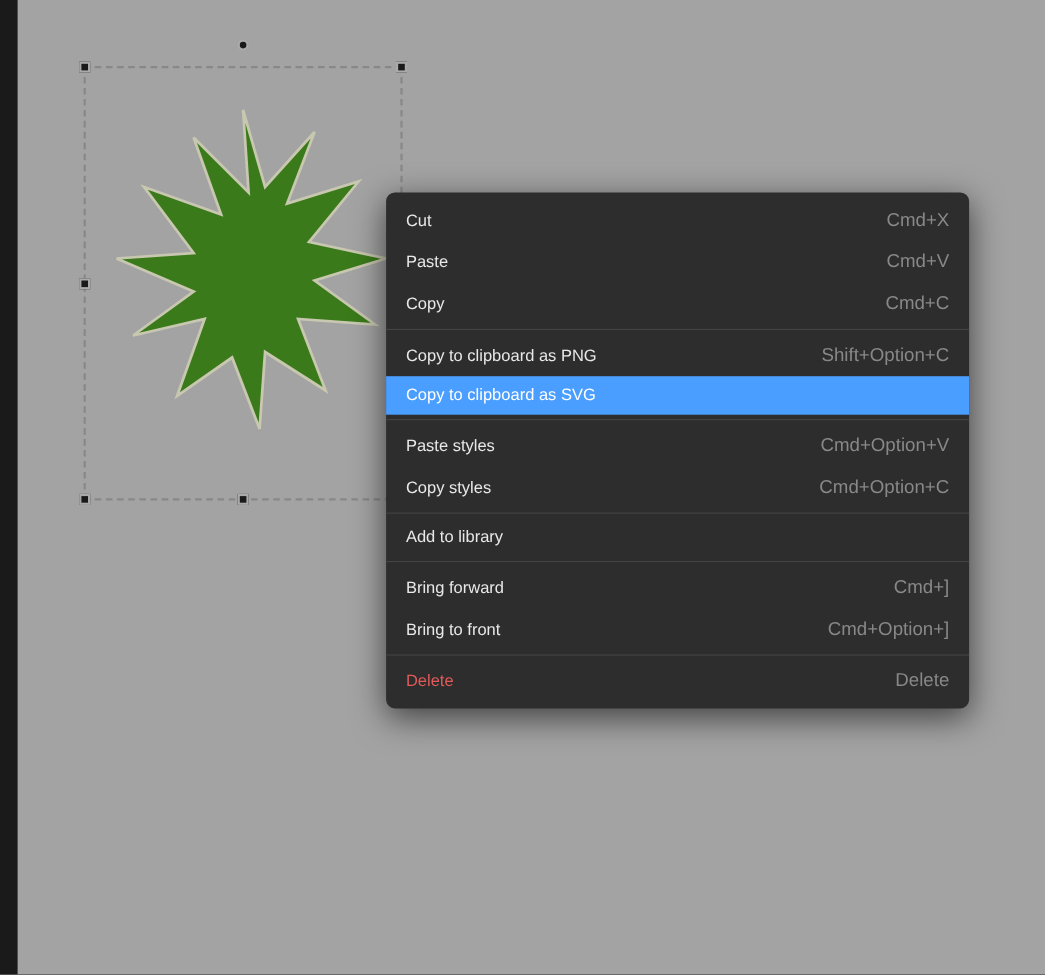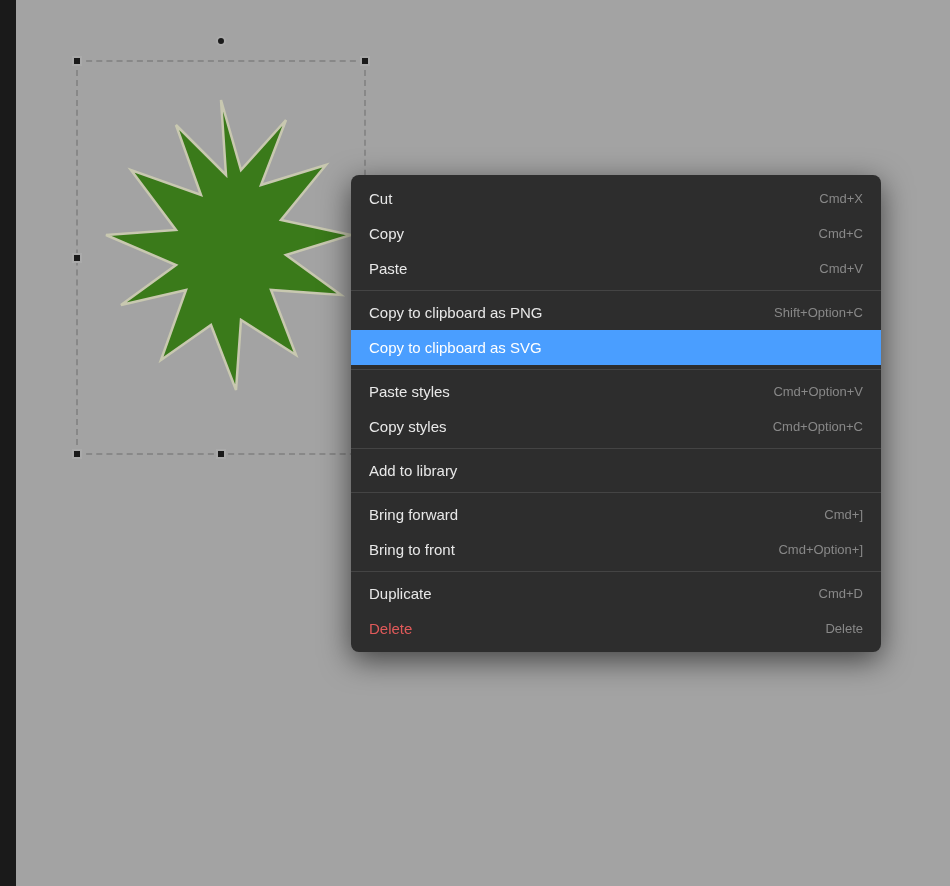--- a/index.html
+++ b/index.html
@@ -98,21 +98,21 @@
       font-size: 15px;
       font-weight: 400;
     }
 
     .menu-item.highlighted .menu-item-label {
       color: #ffffff;
     }
 
     .menu-item-shortcut {
       color: #888;
-      font-size: 13px;
+      font-size: 17px;
     }
 
     .menu-item.highlighted .menu-item-shortcut {
       color: rgba(255,255,255,0.7);
     }
 
     .menu-item.delete-item .menu-item-label {
       color: #e05a5a;
     }
 
@@ -149,27 +149,27 @@
   </div>
 
   <div class="context-menu">
 
     <div class="menu-item">
       <span class="menu-item-label">Cut</span>
       <span class="menu-item-shortcut">Cmd+X</span>
     </div>
 
     <div class="menu-item">
+      <span class="menu-item-label">Paste</span>
+      <span class="menu-item-shortcut">Cmd+V</span>
+    </div>
+
+    <div class="menu-item">
       <span class="menu-item-label">Copy</span>
       <span class="menu-item-shortcut">Cmd+C</span>
-    </div>
-
-    <div class="menu-item">
-      <span class="menu-item-label">Paste</span>
-      <span class="menu-item-shortcut">Cmd+V</span>
     </div>
 
     <div class="menu-divider"></div>
 
     <div class="menu-item">
       <span class="menu-item-label">Copy to clipboard as PNG</span>
       <span class="menu-item-shortcut">Shift+Option+C</span>
     </div>
 
     <div class="menu-item highlighted">
@@ -205,24 +205,20 @@
     </div>
 
 
     <div class="menu-item">
       <span class="menu-item-label">Bring to front</span>
       <span class="menu-item-shortcut">Cmd+Option+]</span>
     </div>
 
     <div class="menu-divider"></div>
 
-    <div class="menu-item">
-      <span class="menu-item-label">Duplicate</span>
-      <span class="menu-item-shortcut">Cmd+D</span>
-    </div>
 
     <div class="menu-item delete-item">
       <span class="menu-item-label">Delete</span>
       <span class="menu-item-shortcut">Delete</span>
     </div>
   </div>
 
 </div>
 
 </body></html>

